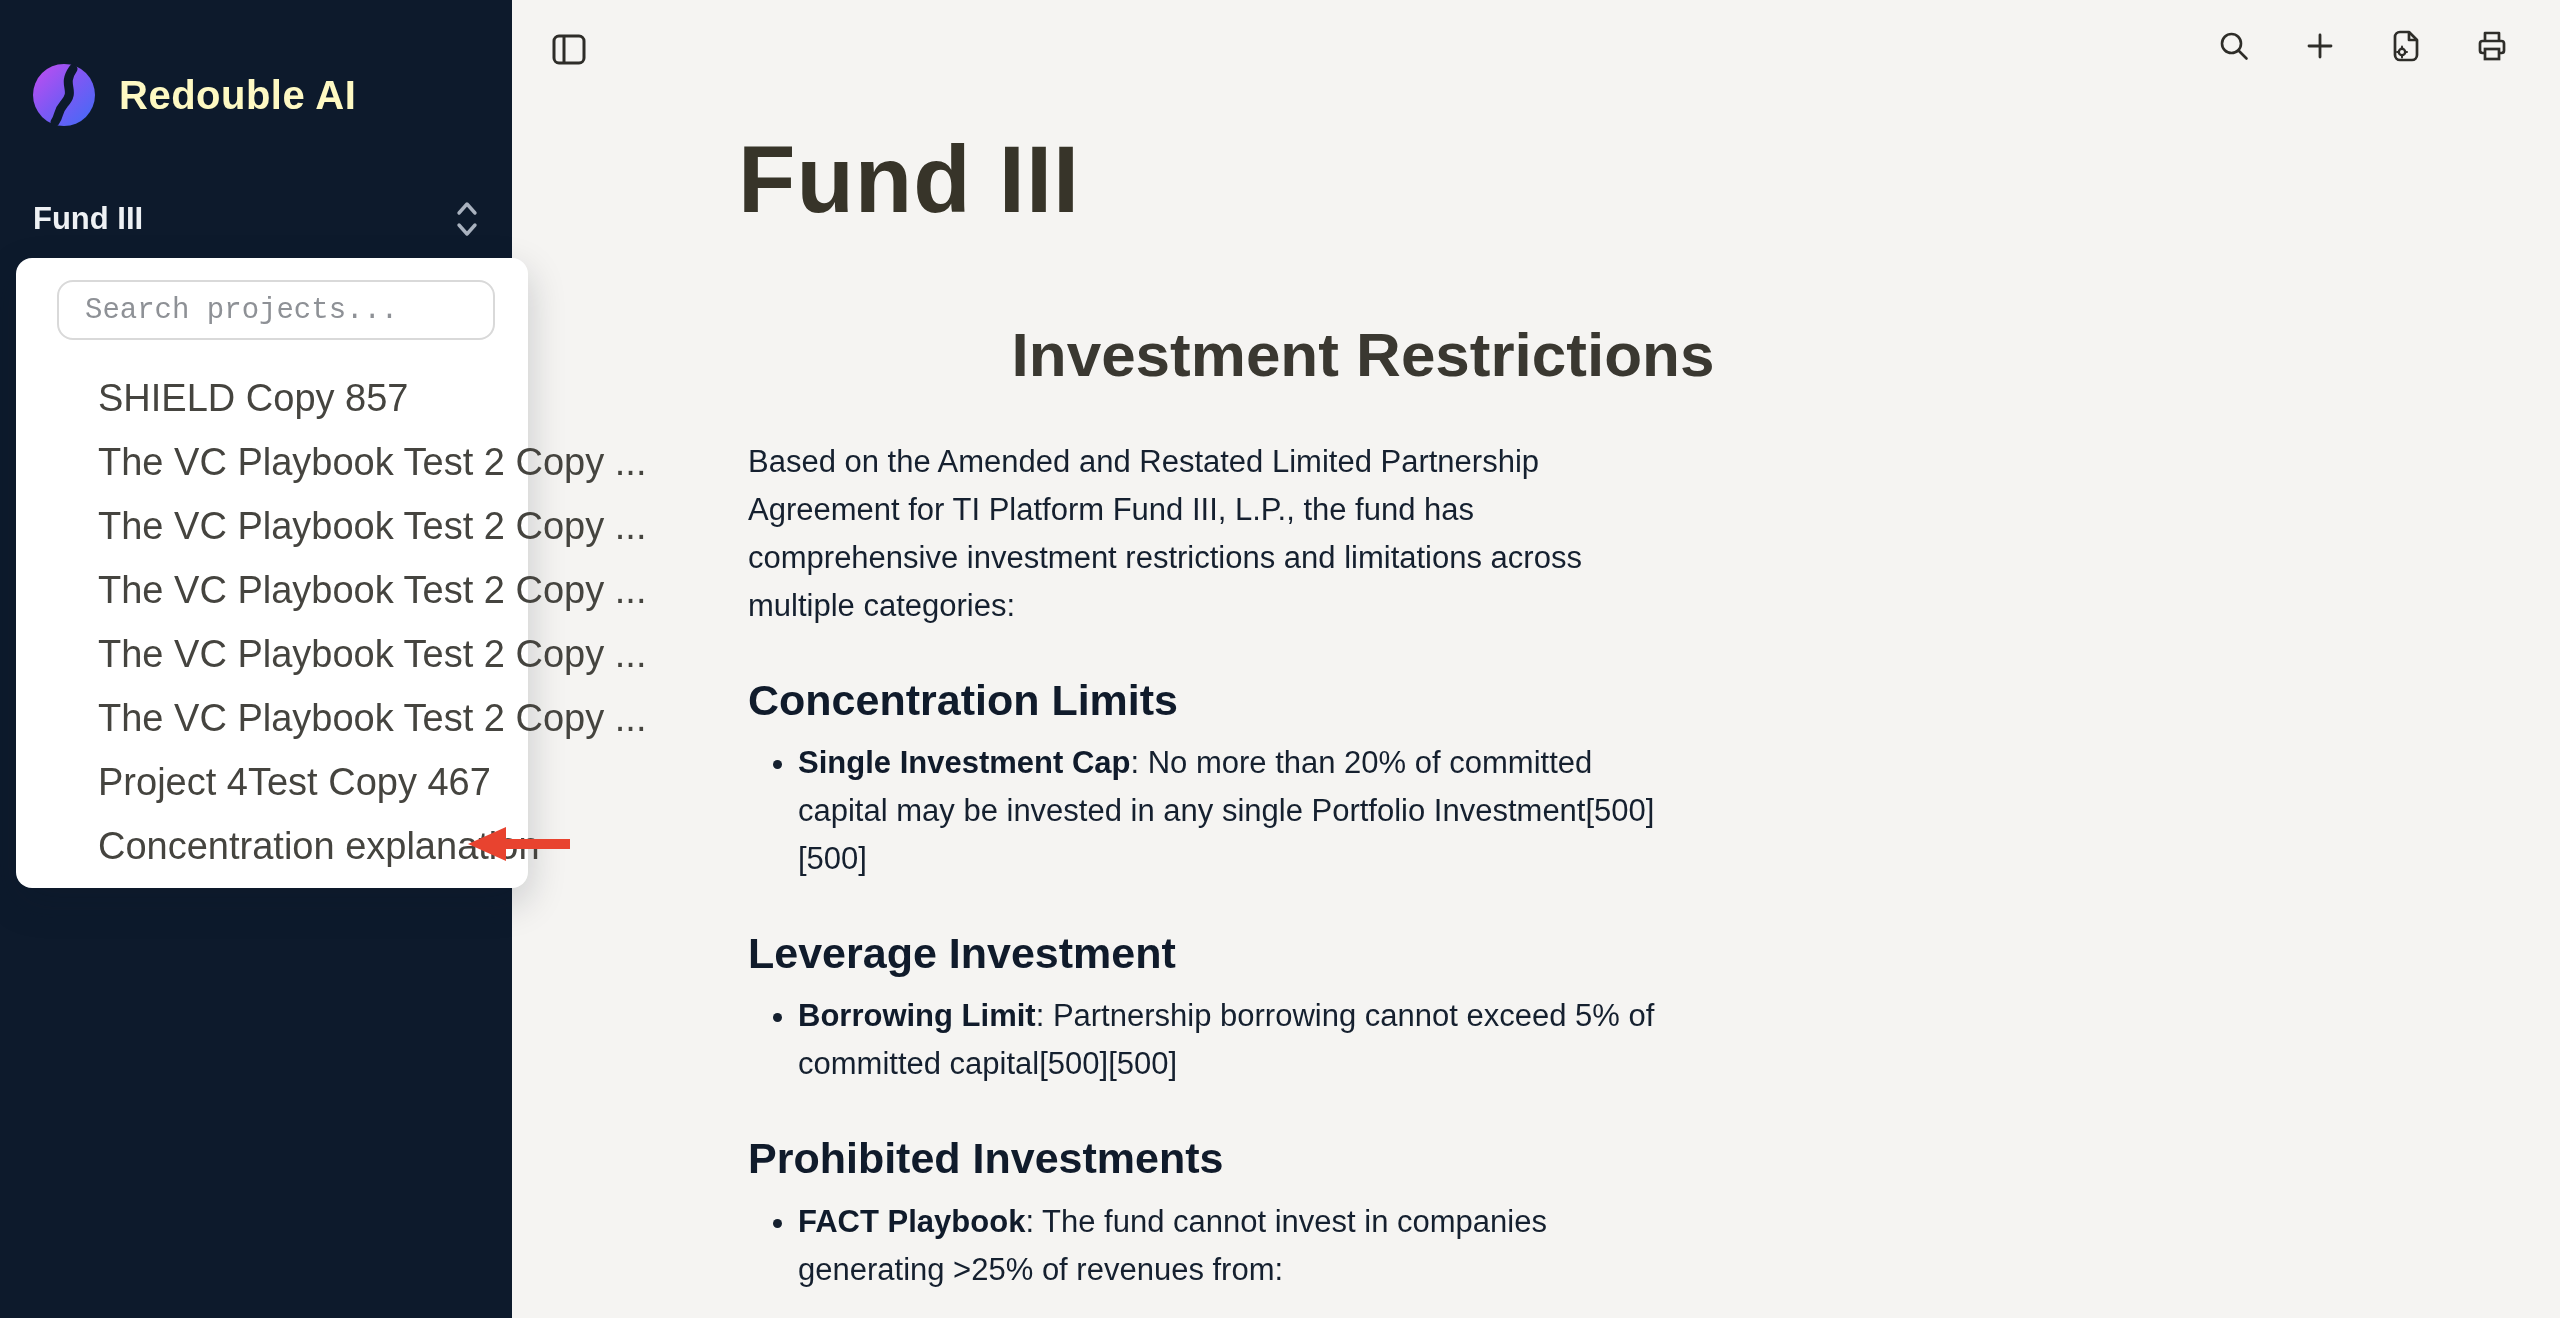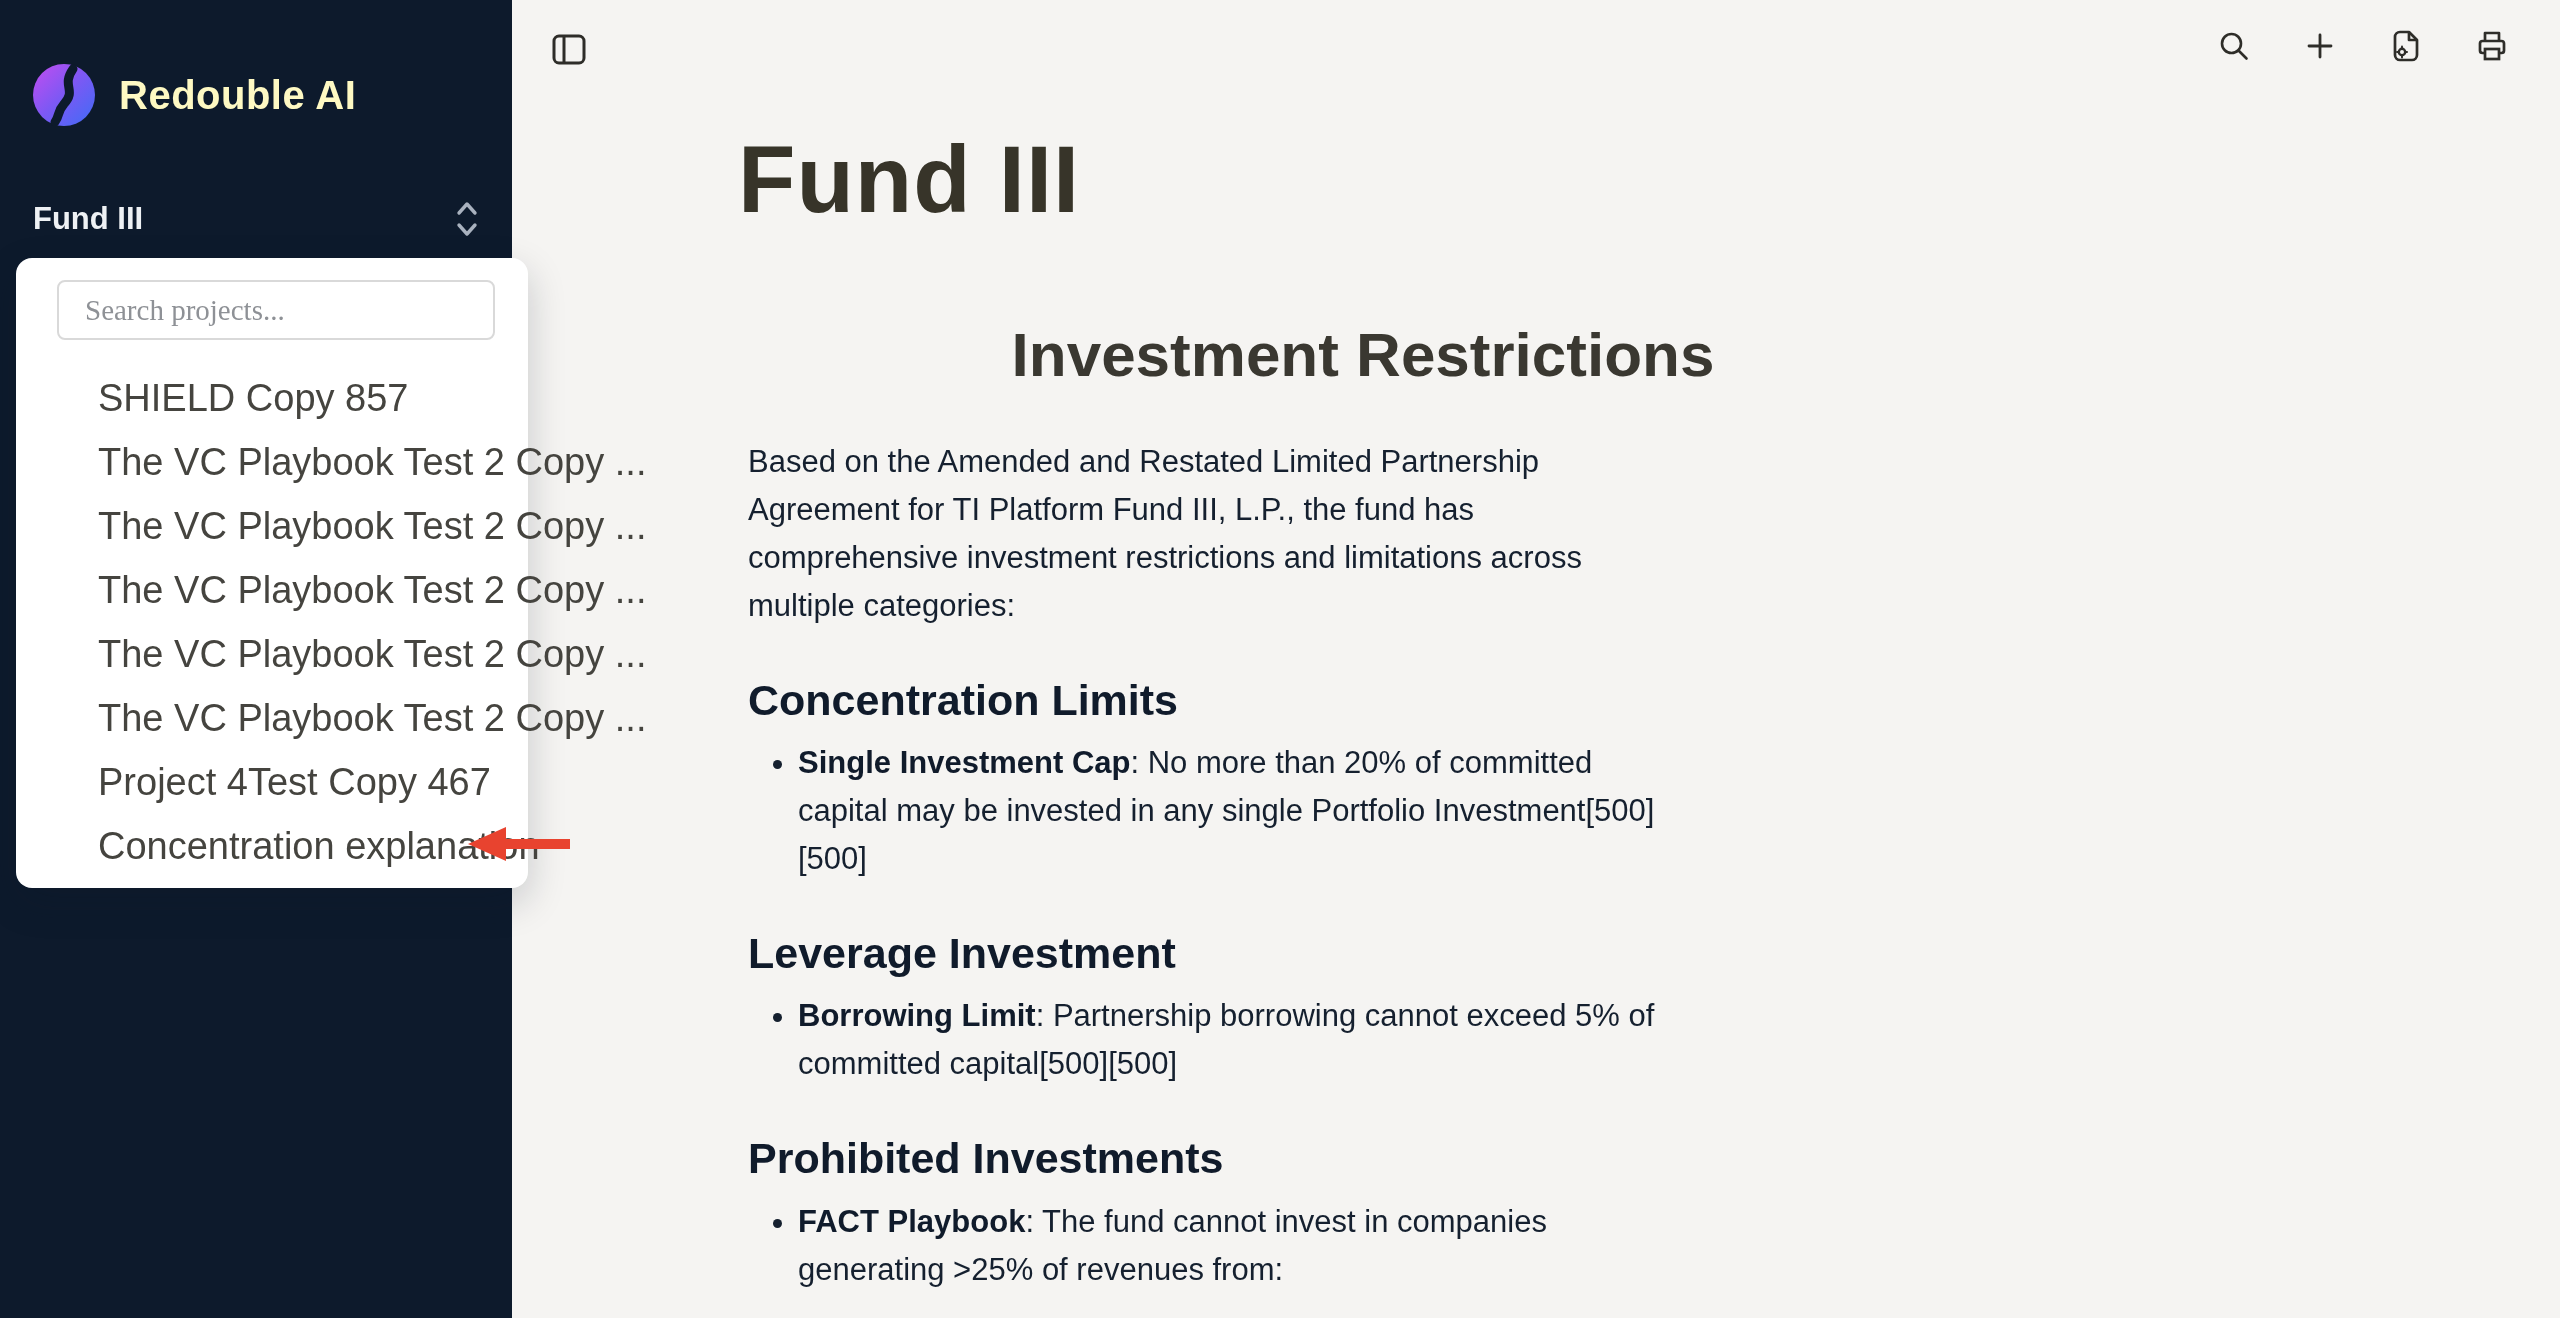--- a/index.html
+++ b/index.html
@@ -32,22 +32,22 @@
 
   
   .dropdown {
     position:absolute; left:16px; top:258px; width:512px; height:630px;
     background:#ffffff; border-radius:16px;
     box-shadow:0 14px 38px rgba(15,23,42,.20);
     z-index:5;
   }
   .search-input {
     display:block; margin:22px 33px 0 41px; width:438px; height:60px;
-    border:2px solid #d9d9d9; border-radius:8px;
-    font-family:Liberation Serif, serif; font-size:29px; color:#333; padding:12px 26px;
+    border:2px solid #d9d9d9; border-radius:16px;
+    font-family:Liberation Mono, monospace; font-size:29px; color:#333; padding:12px 26px;
     outline:none; background:#fff;
   }
   .search-input::placeholder { color:#8e9196; }
   .proj-list { margin-top:26px; }
   .proj-item {
     height:64px; display:flex; align-items:center; padding-left:82px;
     font-size:38px; color:#45443f; cursor:pointer; white-space:nowrap;
   }
 
   .anno-arrow { position:absolute; left:468px; top:827px; z-index:6; pointer-events:none; }

